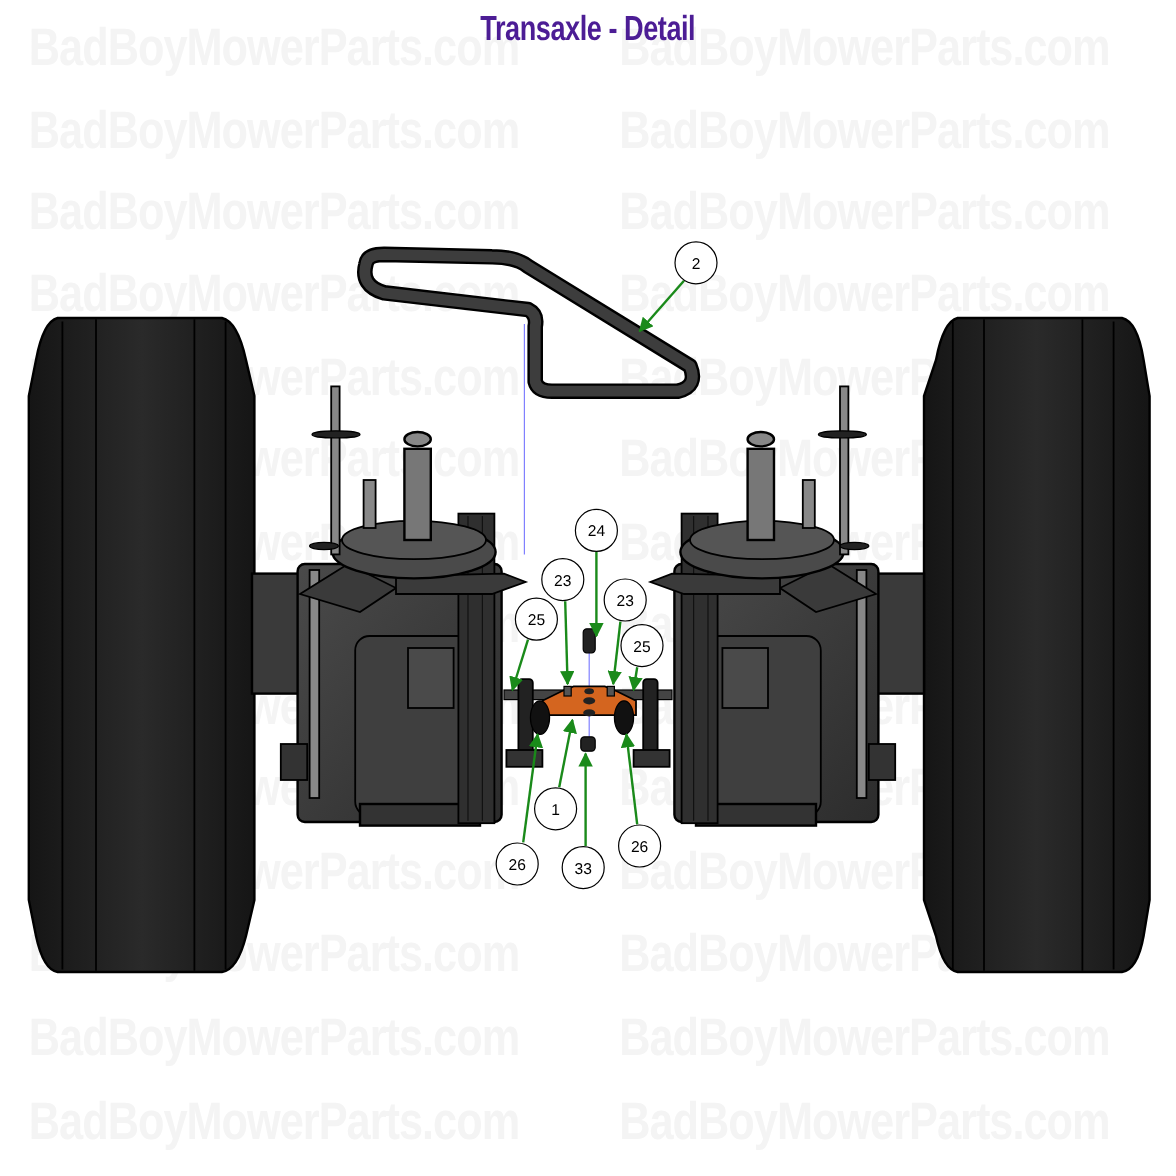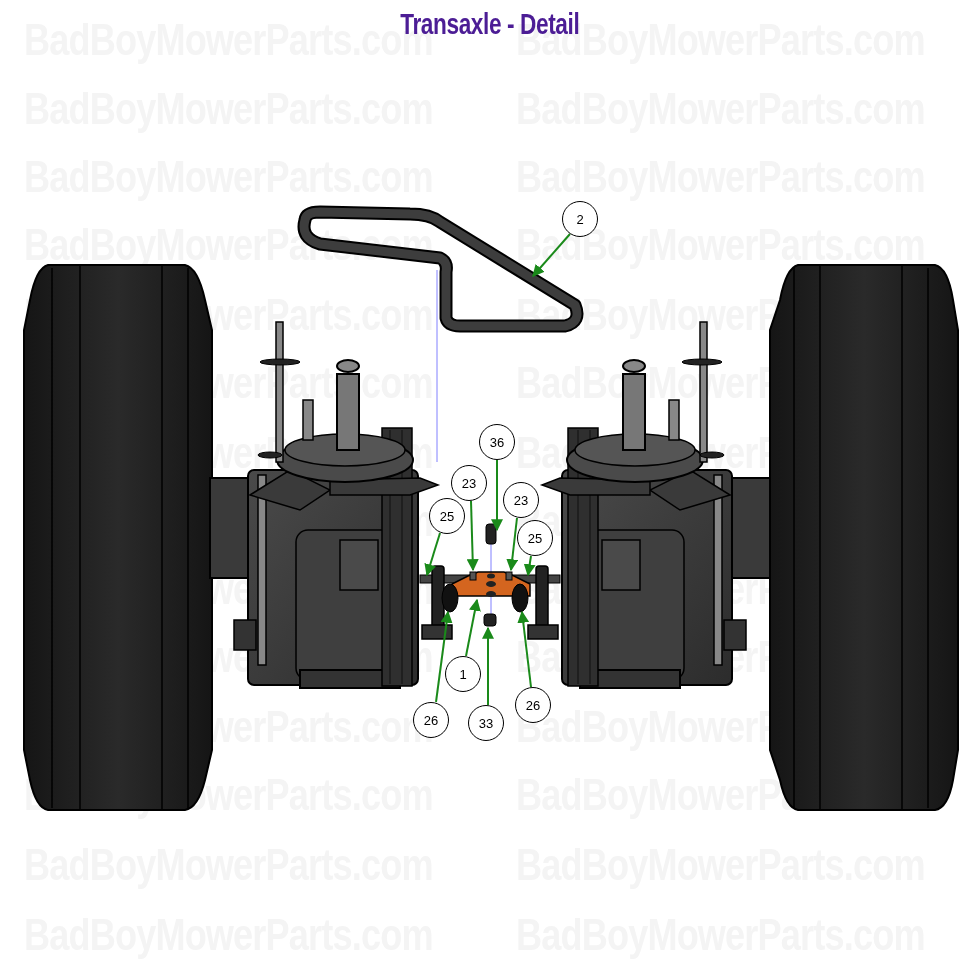--- a/index.html
+++ b/index.html
@@ -162,21 +162,21 @@
     <line x1="440" y1="533" x2="427" y2="575" marker-end="url(#arrow)"></line>
     <line x1="531" y1="556" x2="528" y2="575" marker-end="url(#arrow)"></line>
     <line x1="466" y1="656" x2="477" y2="600" marker-end="url(#arrow)"></line>
     <line x1="436" y1="702" x2="448" y2="612" marker-end="url(#arrow)"></line>
     <line x1="488" y1="705" x2="488" y2="628" marker-end="url(#arrow)"></line>
     <line x1="531" y1="687" x2="522" y2="612" marker-end="url(#arrow)"></line>
   </g>
 </svg>
 
 <div class="callout" style="left:580px;top:219px">2</div>
-<div class="callout" style="left:497px;top:442px">36</div>
+<div class="callout" style="left:497px;top:442px">24</div>
 <div class="callout" style="left:469px;top:483px">23</div>
 <div class="callout" style="left:521px;top:500px">23</div>
 <div class="callout" style="left:447px;top:516px">25</div>
 <div class="callout" style="left:535px;top:538px">25</div>
 <div class="callout" style="left:463px;top:674px">1</div>
 <div class="callout" style="left:431px;top:720px">26</div>
 <div class="callout" style="left:486px;top:723px">33</div>
 <div class="callout" style="left:533px;top:705px">26</div>
 
 </body></html>

